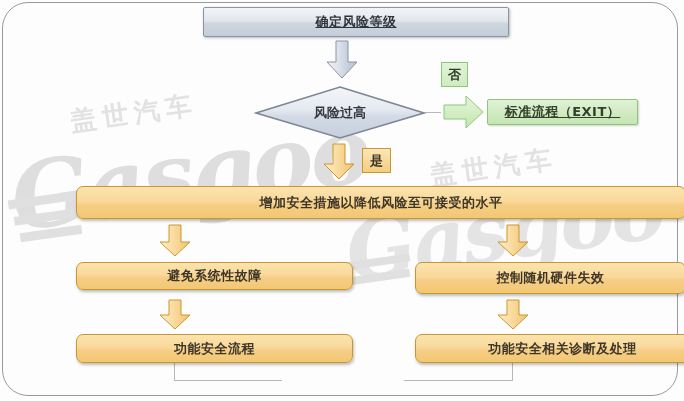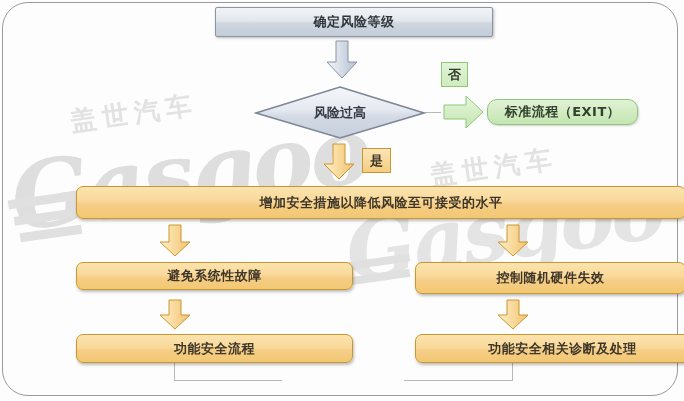--- a/index.html
+++ b/index.html
@@ -97,23 +97,24 @@
     border-radius: 7px;
     box-shadow: 1px 2px 3px rgba(0,0,0,0.25);
     color: #3d3528;
     margin-left: 40px;
   }
 
   
   .box-green {
     background: linear-gradient(to bottom, #e0f2d6 0%, #d2ecc2 50%, #c4e5b2 100%);
     border: 1px solid #8dc878;
-    border-radius: 10px;
+    border-radius: 2px;
     box-shadow: 1px 1px 2px rgba(0,0,0,0.18);
     color: #33402c;
+    text-decoration: underline;
   }
 
   
   .chip {
     position: absolute;
     display: flex;
     align-items: center;
     justify-content: center;
     font-size: 13px;
     font-weight: bold;
@@ -183,21 +184,21 @@
   <div class="wm-bar" style="left:344px; top:258px; width:66px; height:8px;"></div>
   <div class="wm-bar" style="left:350px; top:273px; width:60px; height:8px;"></div>
 
   <div class="line" style="left:174px; top:362px; width:1px; height:18px;"></div>
   <div class="line" style="left:174px; top:380px; width:108px; height:1px;"></div>
   <div class="line" style="left:512px; top:362px; width:1px; height:18px;"></div>
   <div class="line" style="left:404px; top:380px; width:109px; height:1px;"></div>
 
   <div class="line" style="left:425px; top:112px; width:16px; height:1px;"></div>
 
-  <div class="node box-blue" style="left:215px; top:7px; width:278px; height:30px;">
+  <div class="node box-blue" style="left:203px; top:7px; width:306px; height:30px;text-decoration:underline;">
     <span>确定风险等级</span>
   </div>
 
   <div class="arrow" style="left:325px; top:40px;">
     <svg width="34" height="40" viewBox="0 0 34 40">
       <defs>
         <linearGradient id="gblue" x1="0" y1="0" x2="1" y2="0">
           <stop offset="0%" stop-color="#f0f2f6"></stop>
           <stop offset="35%" stop-color="#dfe4ec"></stop>
           <stop offset="70%" stop-color="#c6cfdd"></stop>

